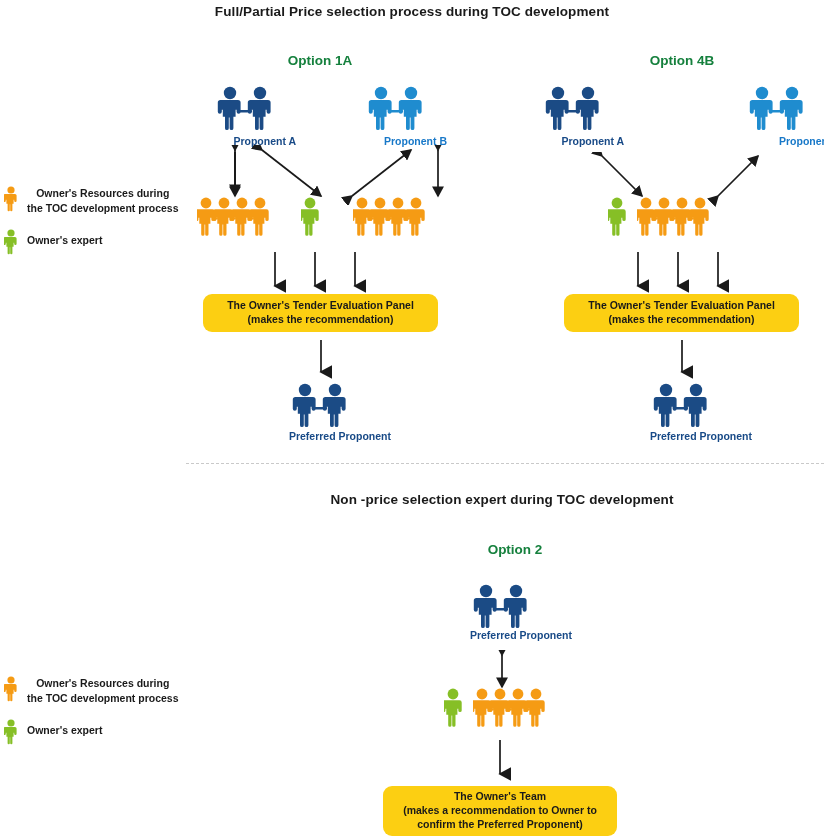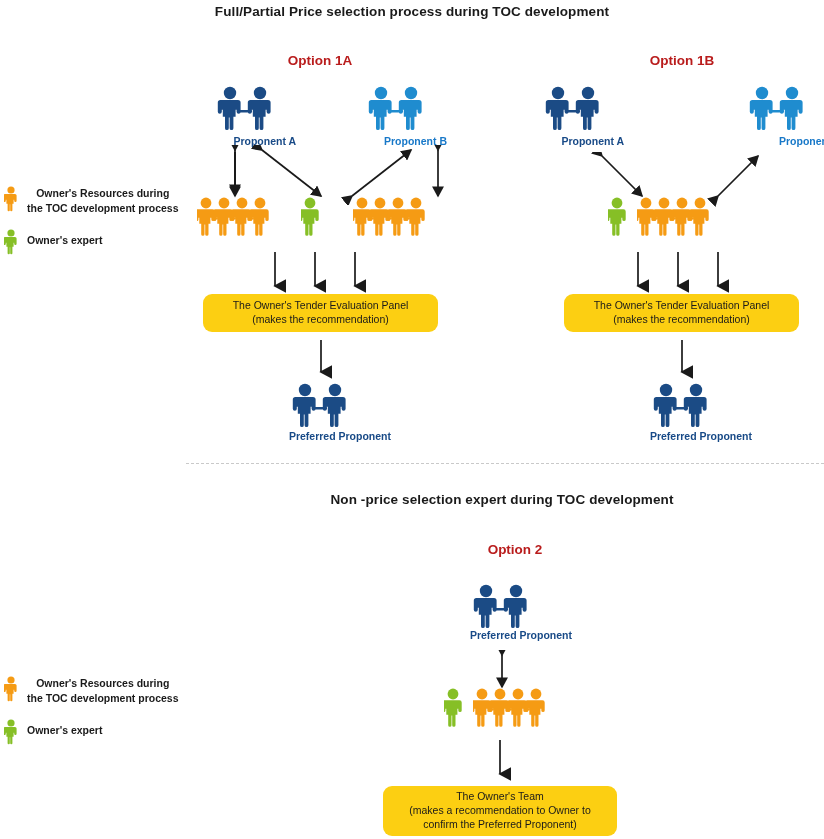--- a/index.html
+++ b/index.html
@@ -22,21 +22,21 @@
     font-size: 13.5px;
     font-weight: bold;
     color: #1a1a1a;
     letter-spacing: 0.1px;
     white-space: nowrap;
     text-align: center;
   }
   .option-title {
     font-size: 13.5px;
     font-weight: bold;
-    color: #b91c1c;
+    color: #15803d;
     white-space: nowrap;
     text-align: center;
   }
 
   
   .ppl-label {
     font-size: 10.5px;
     font-weight: bold;
     white-space: nowrap;
     text-align: right;
@@ -48,21 +48,21 @@
   .yellow-box {
     background: #fccf12;
     border-radius: 9px;
     display: flex;
     flex-direction: column;
     align-items: center;
     justify-content: center;
     text-align: center;
     color: #1a1a1a;
     font-size: 10.5px;
-    font-weight: normal;
+    font-weight: bold;
     line-height: 1.32;
     box-sizing: border-box;
     padding: 4px 8px;
   }
 
   
   .legend-row {
     display: flex;
     align-items: flex-start;
   }
@@ -256,21 +256,21 @@
         <path d="M9 14 h16 a2.6 2.6 0 0 1 2.6 2.6 v9.2 a2 2 0 0 1 -4 0 v-2 h-1 v7 h-2.2 v11.4 a1.9 1.9 0 0 1 -3.8 0 v-10.6 h-0.8 v10.6 a1.9 1.9 0 0 1 -3.8 0 v-11.4 h-2.2 v-7 h-1 v2 a2 2 0 0 1 -4 0 v-9.2 a2.6 2.6 0 0 1 2.6 -2.6 z"></path>
         <circle cx="47" cy="7" r="6.2"></circle>
         <path d="M39 14 h16 a2.6 2.6 0 0 1 2.6 2.6 v9.2 a2 2 0 0 1 -4 0 v-2 h-1 v7 h-2.2 v11.4 a1.9 1.9 0 0 1 -3.8 0 v-10.6 h-0.8 v10.6 a1.9 1.9 0 0 1 -3.8 0 v-11.4 h-2.2 v-7 h-1 v2 a2 2 0 0 1 -4 0 v-9.2 a2.6 2.6 0 0 1 2.6 -2.6 z"></path>
         <rect x="25" y="24" width="14" height="2.6" rx="1.3"></rect>
       </g>
     </svg>
   </span>
 </div>
 <div class="abs ppl-label lbl-dark" style="left:251px; top:430px; width:140px;">Preferred Proponent</div>
 
-<div class="abs option-title" style="left:617px; top:53px; width:130px;">Option 1B</div>
+<div class="abs option-title" style="left:617px; top:53px; width:130px;">Option 4B</div>
 
 <div class="abs" style="left:541px; top:86px;">
   <span>
     <svg width="66" height="46" viewBox="0 0 66 46">
       <g fill="#1b4b85">
         <circle cx="17" cy="7" r="6.2"></circle>
         <path d="M9 14 h16 a2.6 2.6 0 0 1 2.6 2.6 v9.2 a2 2 0 0 1 -4 0 v-2 h-1 v7 h-2.2 v11.4 a1.9 1.9 0 0 1 -3.8 0 v-10.6 h-0.8 v10.6 a1.9 1.9 0 0 1 -3.8 0 v-11.4 h-2.2 v-7 h-1 v2 a2 2 0 0 1 -4 0 v-9.2 a2.6 2.6 0 0 1 2.6 -2.6 z"></path>
         <circle cx="47" cy="7" r="6.2"></circle>
         <path d="M39 14 h16 a2.6 2.6 0 0 1 2.6 2.6 v9.2 a2 2 0 0 1 -4 0 v-2 h-1 v7 h-2.2 v11.4 a1.9 1.9 0 0 1 -3.8 0 v-10.6 h-0.8 v10.6 a1.9 1.9 0 0 1 -3.8 0 v-11.4 h-2.2 v-7 h-1 v2 a2 2 0 0 1 -4 0 v-9.2 a2.6 2.6 0 0 1 2.6 -2.6 z"></path>
         <rect x="25" y="24" width="14" height="2.6" rx="1.3"></rect>

